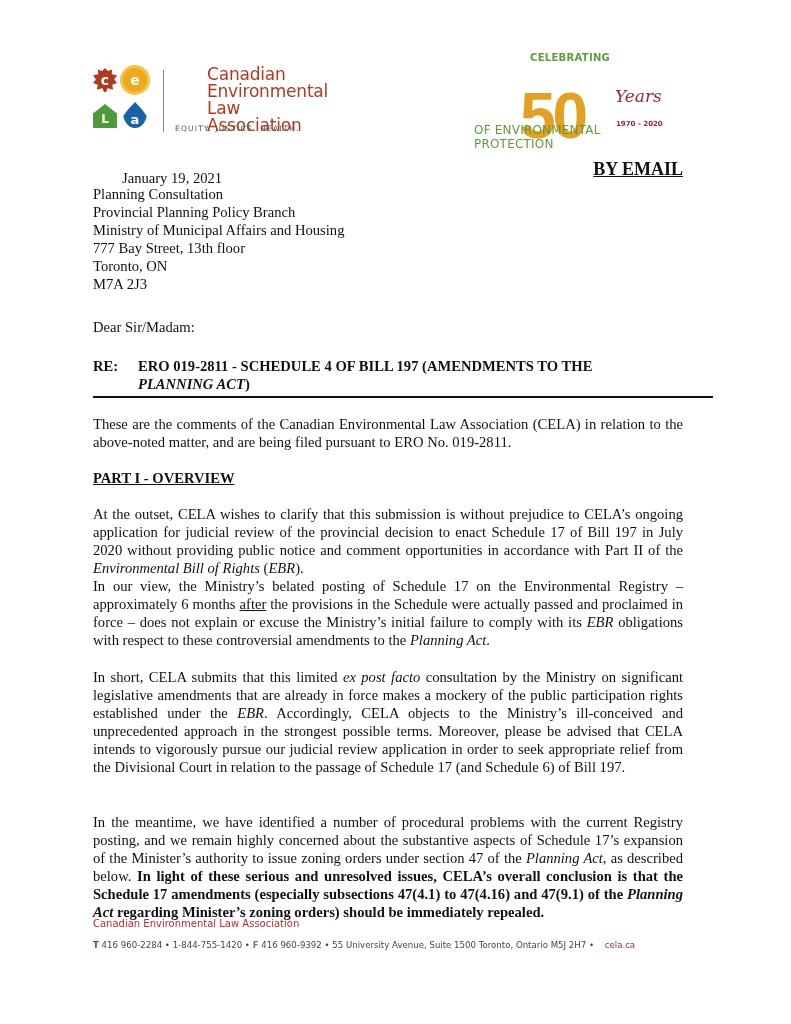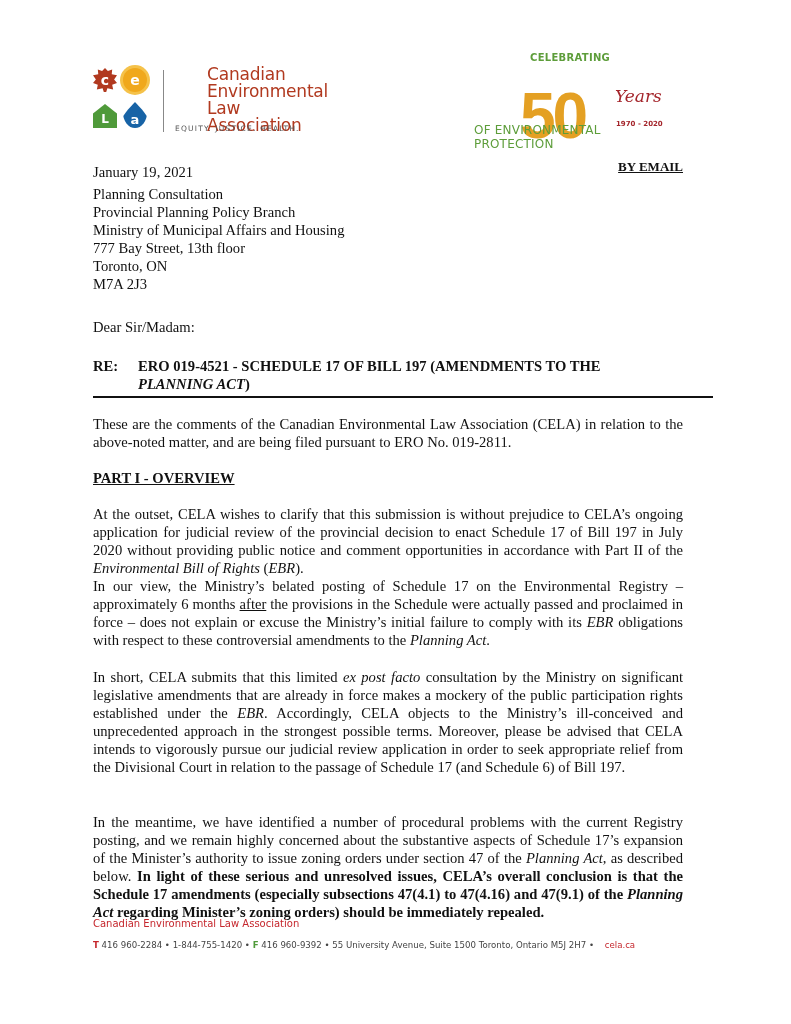--- a/index.html
+++ b/index.html
@@ -22,22 +22,22 @@
   .logo-right { position:absolute; left:470px; top:50px; width:210px; height:90px; }
   .celeb { position:absolute; left:60px; top:2px; font-family:"DejaVu Sans", sans-serif; font-weight:bold; font-size:10px; color:#5d9d3a; letter-spacing:0.3px; }
   .fifty { position:absolute; left:50px; top:8px; font-family:"Liberation Sans", sans-serif; font-weight:bold; font-size:64px; line-height:64px; color:#e4a023; letter-spacing:-3px;margin-top:26px; }
   .years { position:absolute; left:145px; top:36px; font-family:"DejaVu Serif", serif; font-style:italic; font-size:17px; color:#a4252b; }
   .yrange { position:absolute; left:146px; top:54px; font-family:"DejaVu Sans", sans-serif; font-weight:bold; font-size:7px; color:#a4252b;margin-top:16px; }
   .ofenv { position:absolute; left:4px; top:73px; font-family:"DejaVu Sans", sans-serif; font-weight:normal; font-size:12px; color:#5d9d3a; letter-spacing:0.2px; }
 
   
   .txt { position:absolute; left:93px; width:590px; font-size:14.6px; line-height:18px; }
   .just { text-align:justify; }
-  .date { top:163px; }
-  .byemail { position:absolute; top:159px; right:108px; font-size:13px; font-weight:bold; text-decoration:underline; }
+  .date { top:169px;margin-left:29px; }
+  .byemail { position:absolute; top:159px; right:108px; font-size:18px; font-weight:bold; text-decoration:underline; }
   .addr { top:185px; }
   .addr div { height:18px; }
   .salut { top:318px; }
   .re { top:357px; font-weight:bold; }
   .re-label { position:absolute; left:0; top:0; }
   .re-text { position:absolute; left:45px; top:0; width:560px; }
   .re-rule { position:absolute; left:93px; top:396px; width:620px; height:2px; background:#111; }
   .intro { top:415px; }
   .part-head { top:469px; font-weight:bold; text-decoration:underline; }
   .p1 { top:505px; }
@@ -94,21 +94,21 @@
     <div>777 Bay Street, 13th floor</div>
     <div>Toronto, ON</div>
     <div>M7A 2J3</div>
   </div>
 
   <div class="txt salut">Dear Sir/Madam:</div>
 
   <div class="txt re">
     <span class="re-label">RE:</span>
     <div class="re-text">
-      <div>ERO 019-4521 - SCHEDULE 17 OF BILL 197 (AMENDMENTS TO THE</div>
+      <div>ERO 019-2811 - SCHEDULE 4 OF BILL 197 (AMENDMENTS TO THE</div>
       <div><span class="i">PLANNING ACT</span><span>)</span></div>
     </div>
   </div>
   <div class="re-rule"></div>
 
   <div class="txt just intro">These are the comments of the Canadian Environmental Law Association (CELA) in relation to the above-noted matter, and are being filed pursuant to ERO No. 019-2811.</div>
 
   <div class="txt part-head">PART I - OVERVIEW</div>
 
   <div class="txt just p1"><span>At the outset, CELA wishes to clarify that this submission is without prejudice to CELA’s ongoing application for judicial review of the provincial decision to enact Schedule 17 of Bill 197 in July 2020 without providing public notice and comment opportunities in accordance with Part II of the </span><span class="i">Environmental Bill of Rights</span><span> (</span><span class="i">EBR</span><span>).</span></div>

